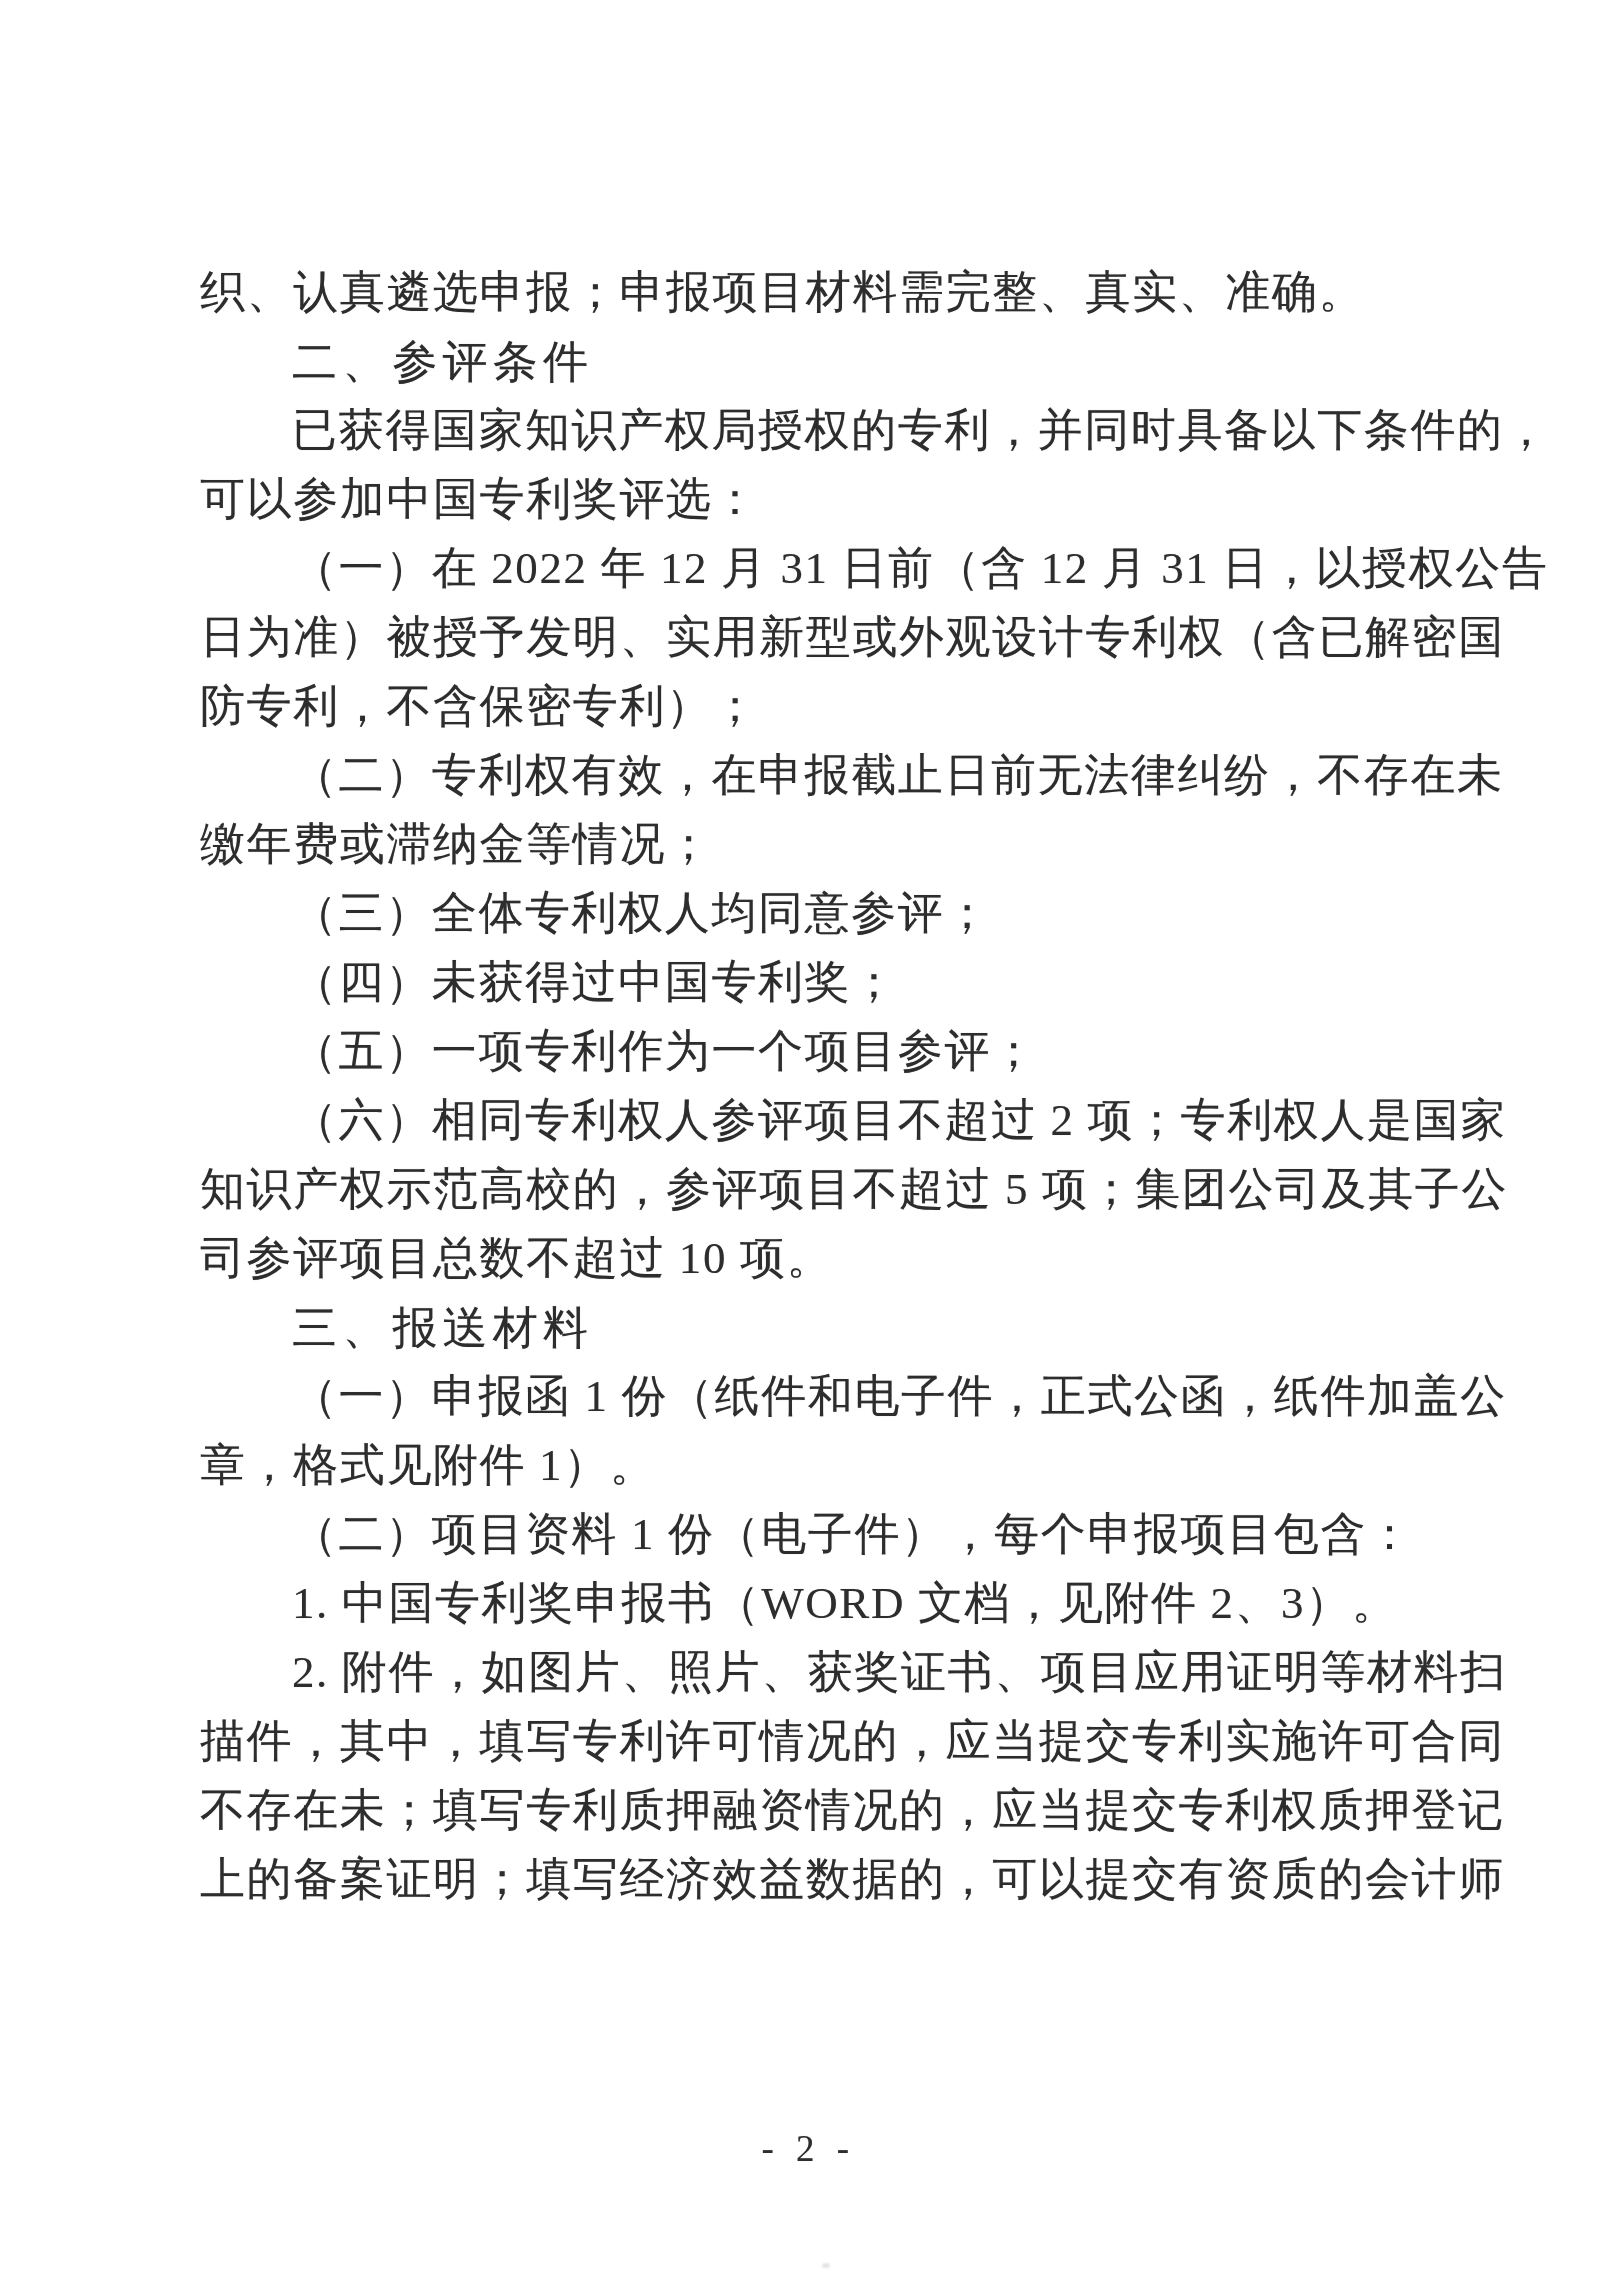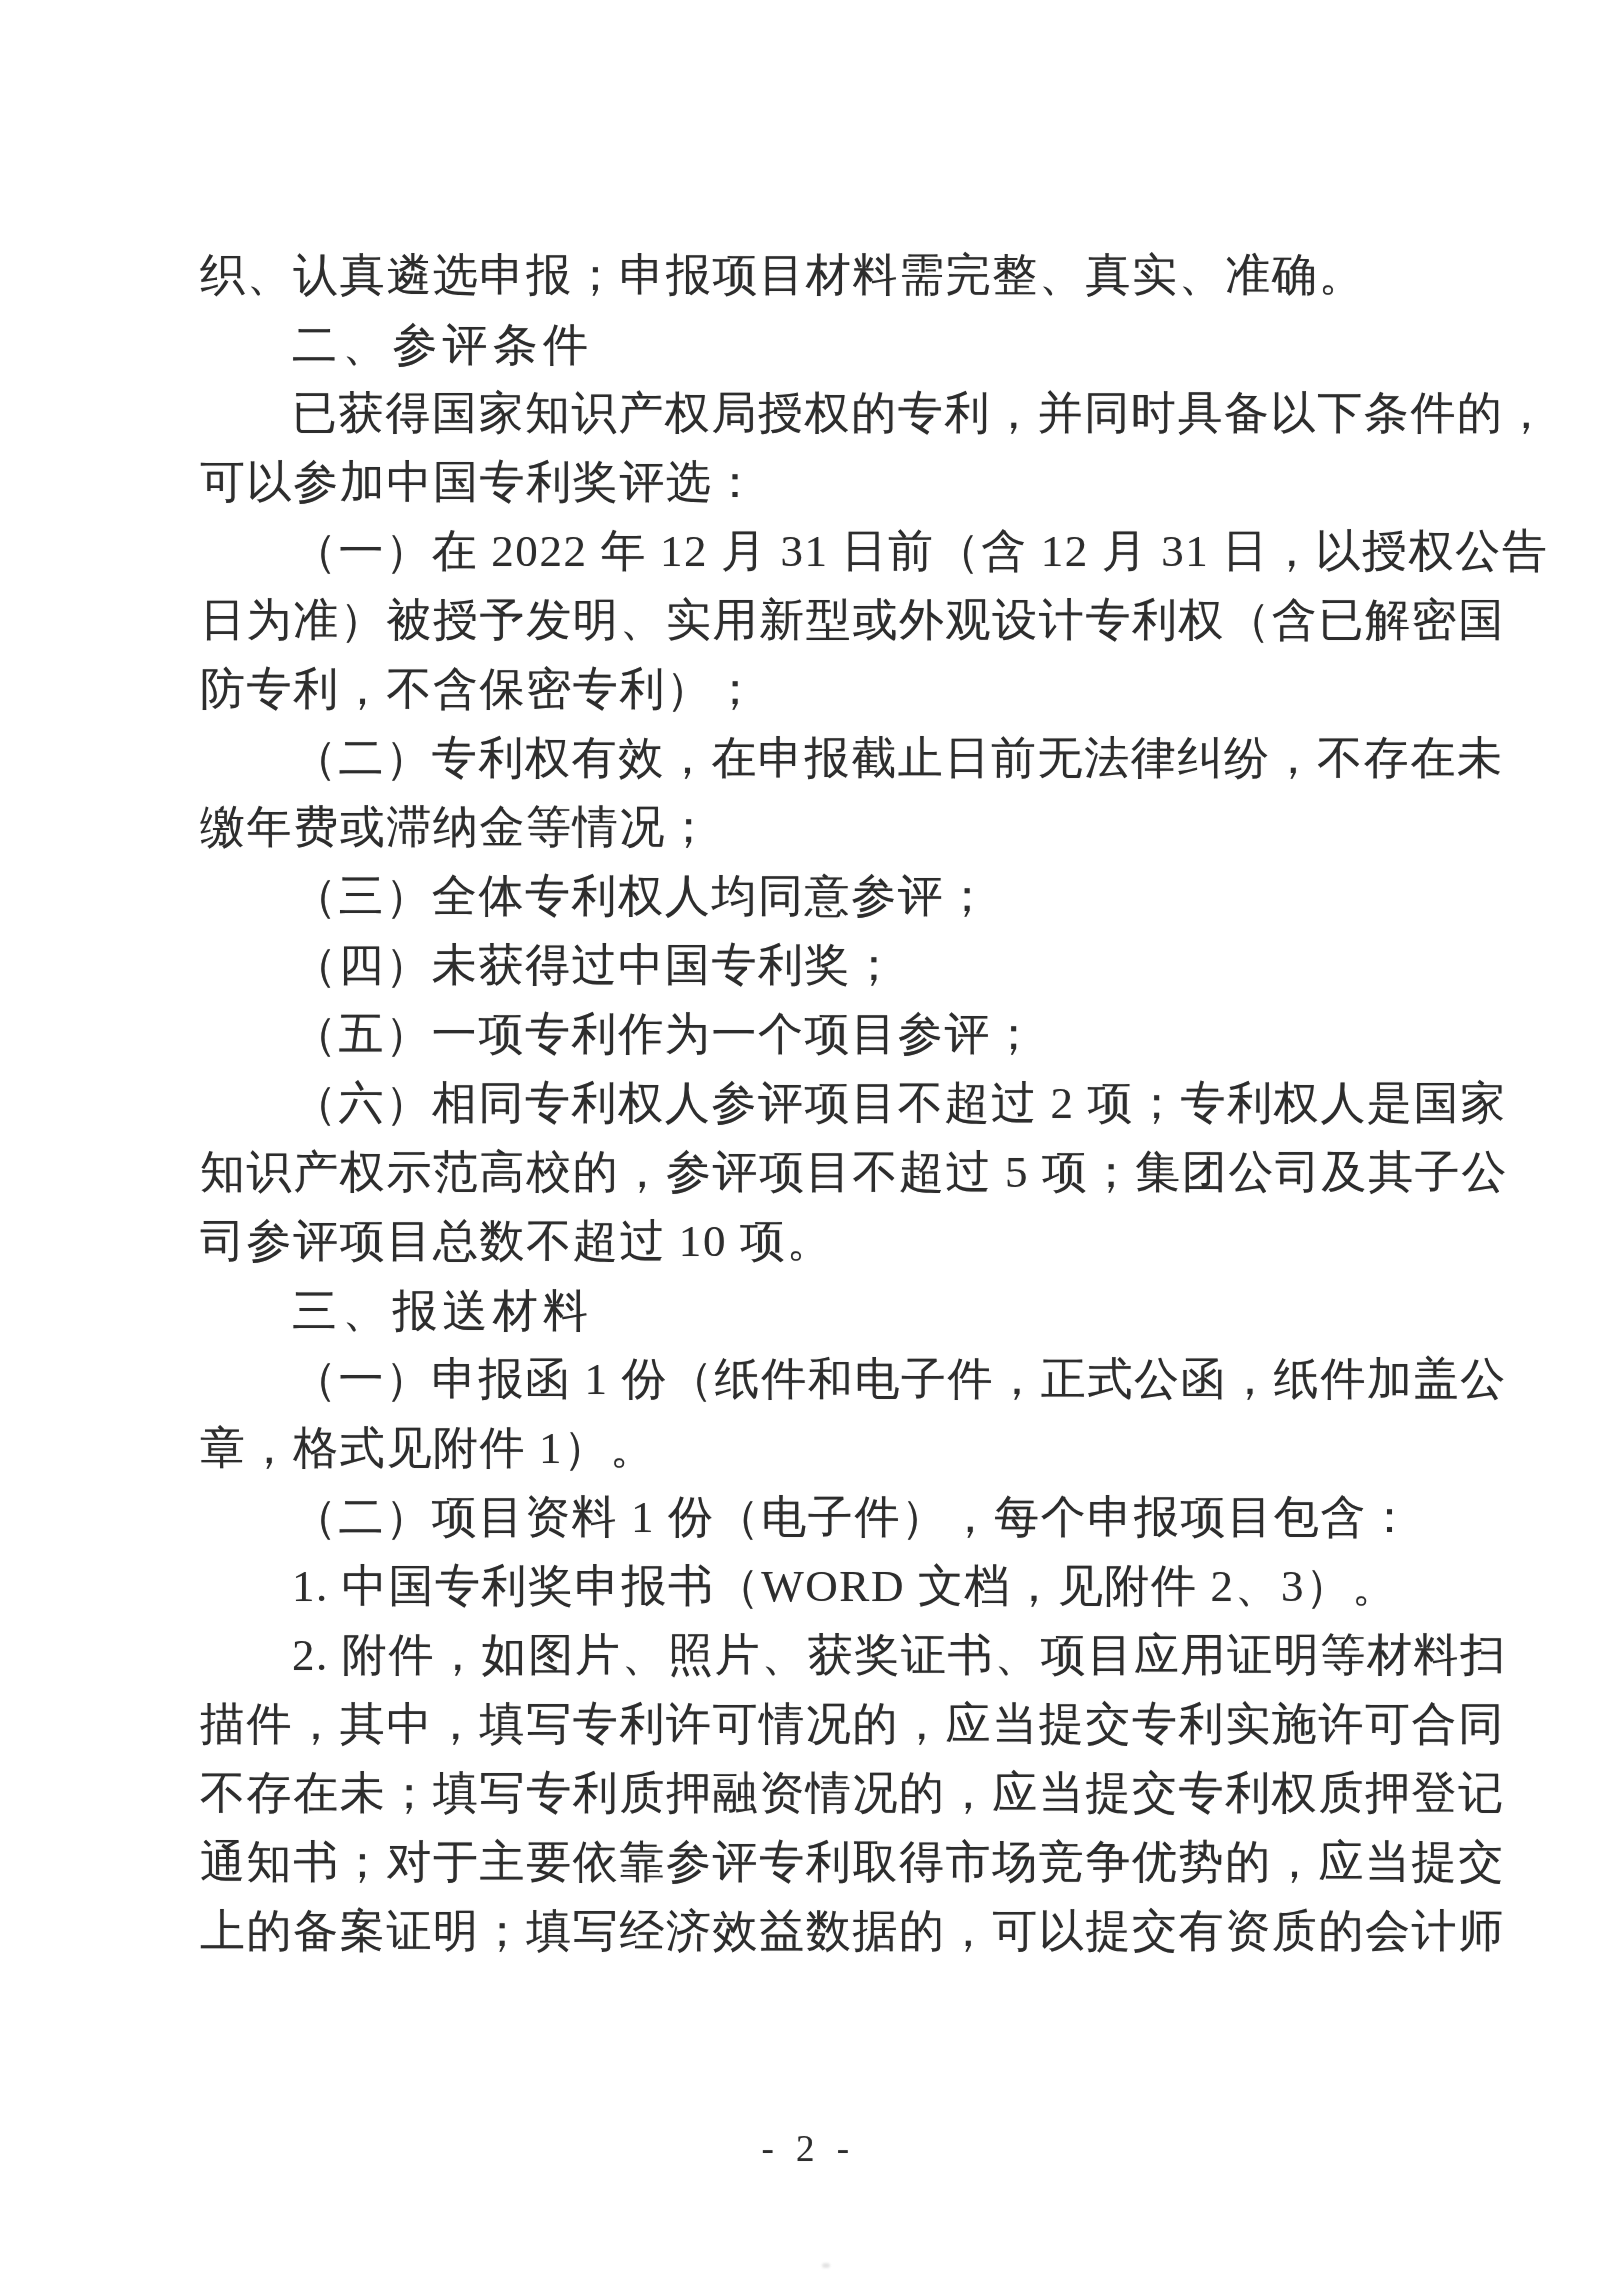--- a/index.html
+++ b/index.html
@@ -8,21 +8,21 @@
     width: 1623px;
     height: 2295px;
     background: #ffffff;
     overflow: hidden;
     font-family: "Liberation Serif", "DejaVu Serif", serif;
     color: #2d2d2d;
   }
   .content {
     position: absolute;
     left: 200px;
-    top: 241px;
+    top: 258px;
     width: 1251px;
   }
   .line {
     height: 69px;
     line-height: 69px;
     font-size: 45px;
     letter-spacing: 1.6px;
     white-space: nowrap;
     text-align: left;
     text-shadow: 0 0 0.8px rgba(40,40,40,0.38);
@@ -79,20 +79,19 @@
     <div class="line fill">知识产权示范高校的，参评项目不超过 5 项；集团公司及其子公</div>
     <div class="line">司参评项目总数不超过 10 项。</div>
     <div class="line indent heading">三、报送材料</div>
     <div class="line indent fill">（一）申报函 1 份（纸件和电子件，正式公函，纸件加盖公</div>
     <div class="line">章，格式见附件 1）。</div>
     <div class="line indent">（二）项目资料 1 份（电子件），每个申报项目包含：</div>
     <div class="line indent">1. 中国专利奖申报书（WORD 文档，见附件 2、3）。</div>
     <div class="line indent fill">2. 附件，如图片、照片、获奖证书、项目应用证明等材料扫</div>
     <div class="line fill">描件，其中，填写专利许可情况的，应当提交专利实施许可合同</div>
     <div class="line fill">不存在未；填写专利质押融资情况的，应当提交专利权质押登记</div>
-    <div class="line fill">通知书；对于主要依靠参评专利取得市场竞争优势的，应当提交</div>
     <div class="line fill">上的备案证明；填写经济效益数据的，可以提交有资质的会计师</div>
   </div>
 
   <div class="footer">- 2 -</div>
   <div class="smudge"></div>
 </div>
 
 
 </body></html>

